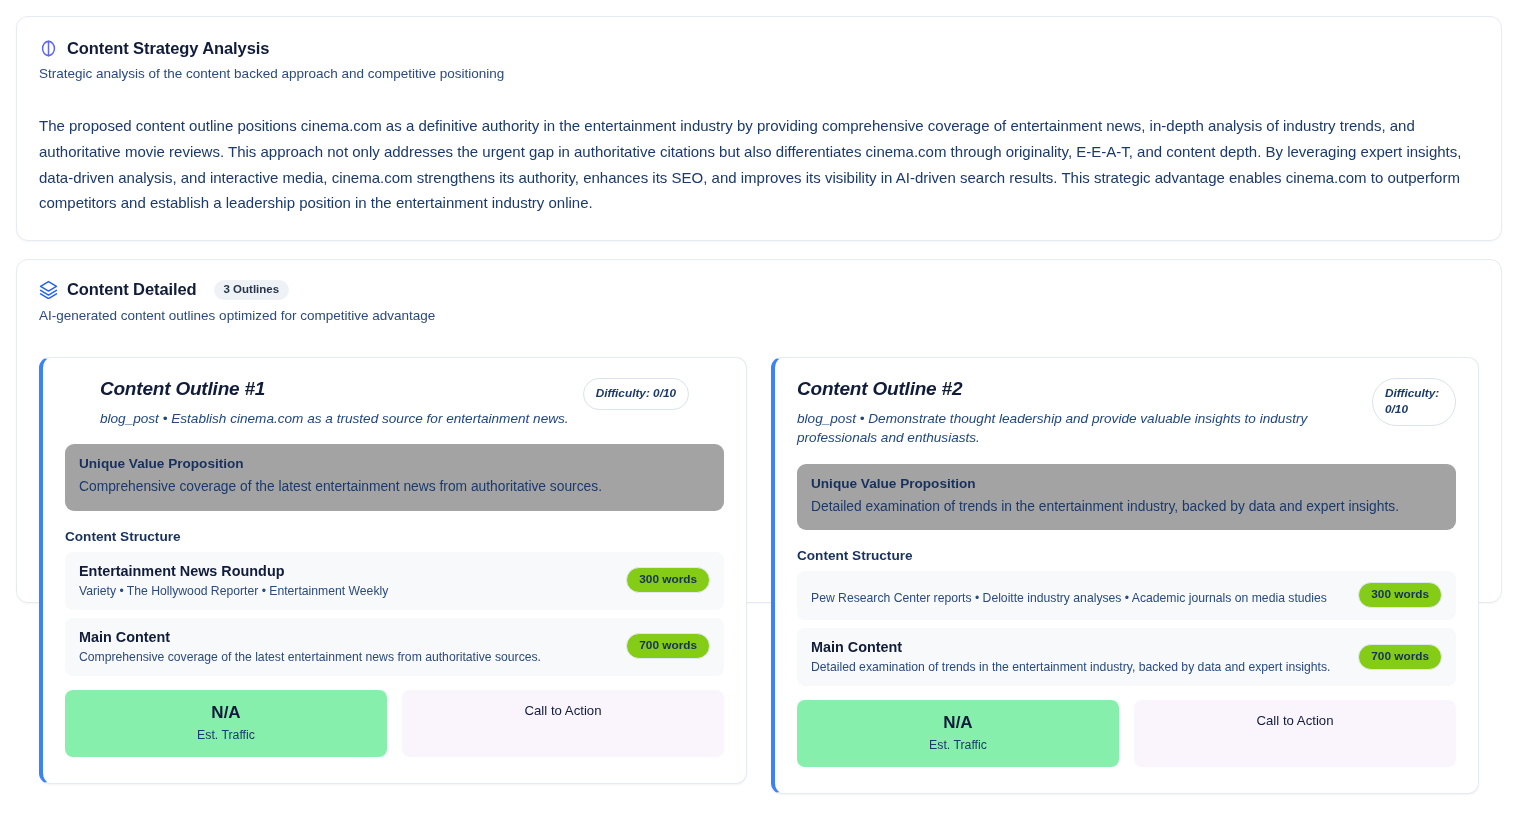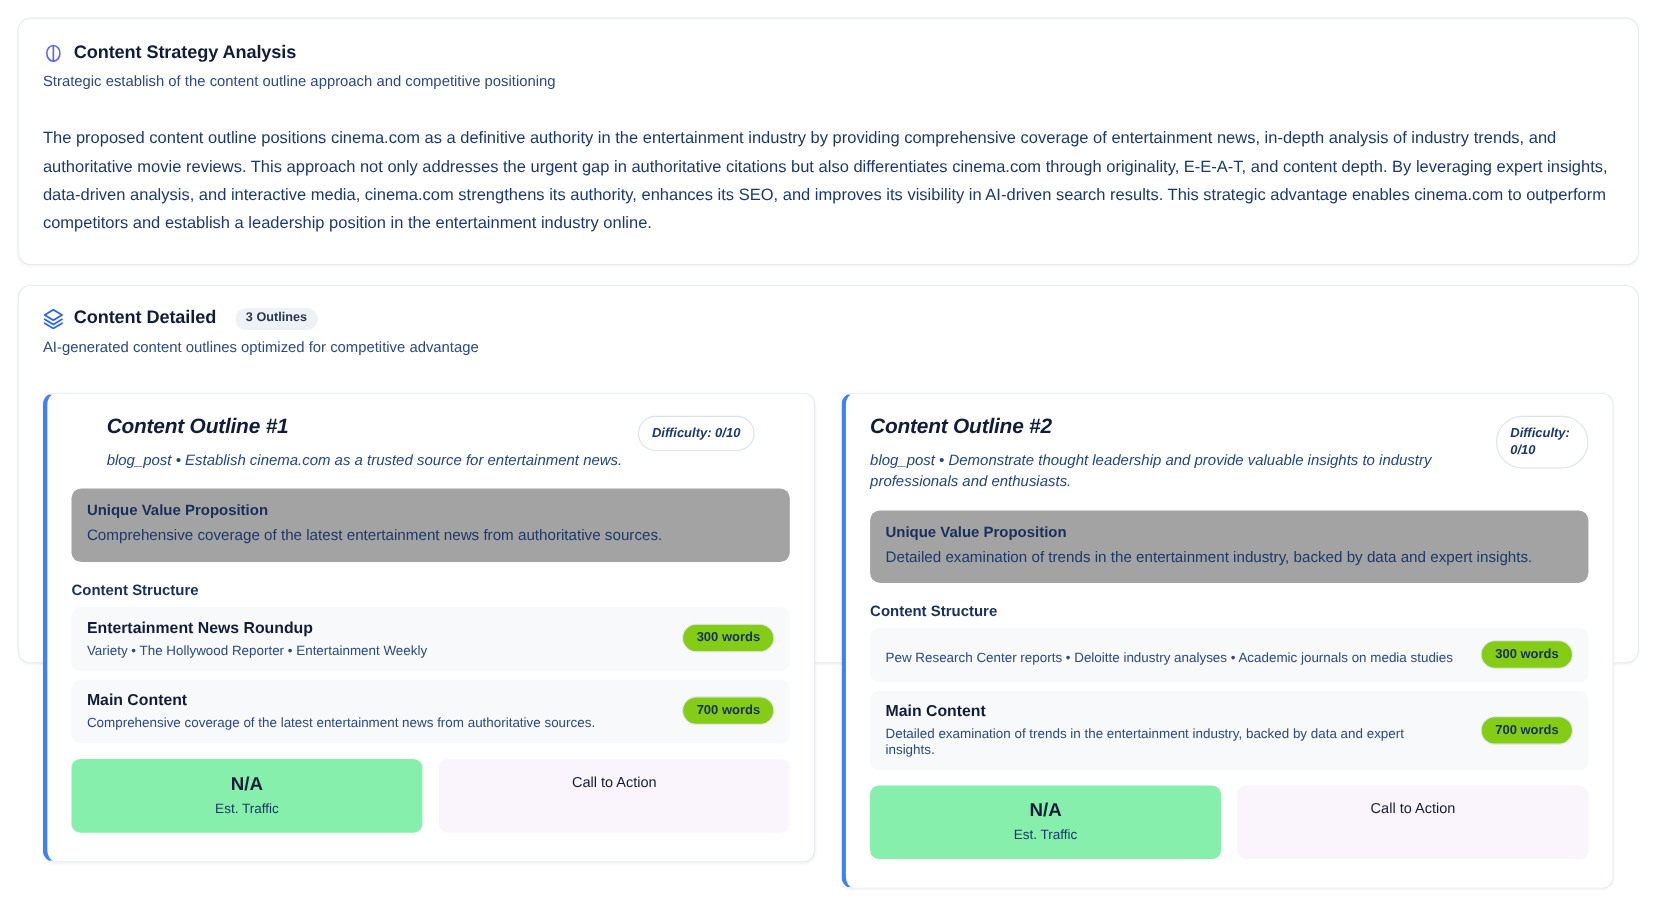--- a/index.html
+++ b/index.html
@@ -7,21 +7,21 @@
     width: 1518px;
     height: 825px;
     background: #ffffff;
     font-family: "Liberation Sans", sans-serif;
     color: #1e293b;
     overflow: hidden;
   }
   .page {
     width: 1518px;
     height: 603px;
-    padding: 16px 28px 0 16px;
+    padding: 16px 16px 0 16px;
     display: flex;
     flex-direction: column;
     gap: 18px;
   }
 
   
   .panel {
     background: #ffffff;
     border: 1px solid #e6ebf2;
     border-radius: 12px;
@@ -208,21 +208,21 @@
   <section class="panel strategy">
     <div class="panel-head-row">
       <span class="icon-wrap">
         <svg class="icon-brain" viewBox="0 0 24 24" fill="none" stroke="#6366f1" stroke-width="1.9" stroke-linecap="round" stroke-linejoin="round" aria-hidden="true">
           <ellipse cx="12" cy="12" rx="7.5" ry="9"></ellipse>
           <line x1="12" y1="3" x2="12" y2="21"></line>
         </svg>
       </span>
       <span class="panel-title">Content Strategy Analysis</span>
     </div>
-    <div class="panel-sub">Strategic establish of the content outline approach and competitive positioning</div>
+    <div class="panel-sub">Strategic analysis of the content backed approach and competitive positioning</div>
     <p class="strategy-body">The proposed content outline positions cinema.com as a definitive authority in the entertainment industry by providing comprehensive coverage of entertainment news, in-depth analysis of industry trends, and authoritative movie reviews. This approach not only addresses the urgent gap in authoritative citations but also differentiates cinema.com through originality, E-E-A-T, and content depth. By leveraging expert insights, data-driven analysis, and interactive media, cinema.com strengthens its authority, enhances its SEO, and improves its visibility in AI-driven search results. This strategic advantage enables cinema.com to outperform competitors and establish a leadership position in the entertainment industry online.</p>
   </section>
 
   <section class="panel outlines">
     <div class="panel-head-row">
       <span class="icon-wrap">
         <svg class="icon-layers" viewBox="0 0 24 24" fill="none" stroke="#2563eb" stroke-width="1.9" stroke-linecap="round" stroke-linejoin="round" aria-hidden="true">
           <polygon points="12 2 22 8 12 14 2 8 12 2"></polygon>
           <polyline points="2 13 12 19 22 13"></polyline>
           <polyline points="2 17.5 12 23.5 22 17.5"></polyline>

